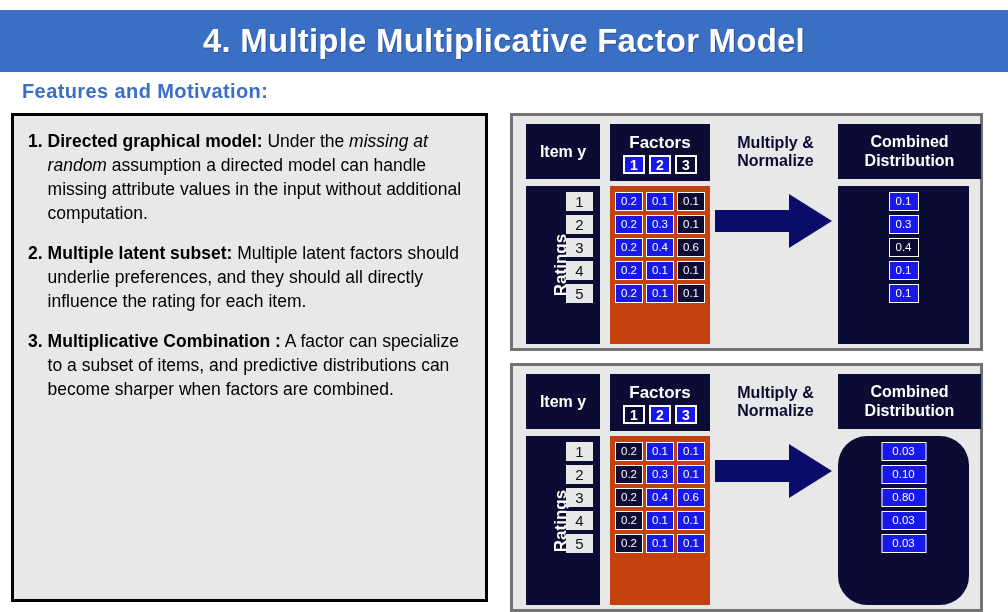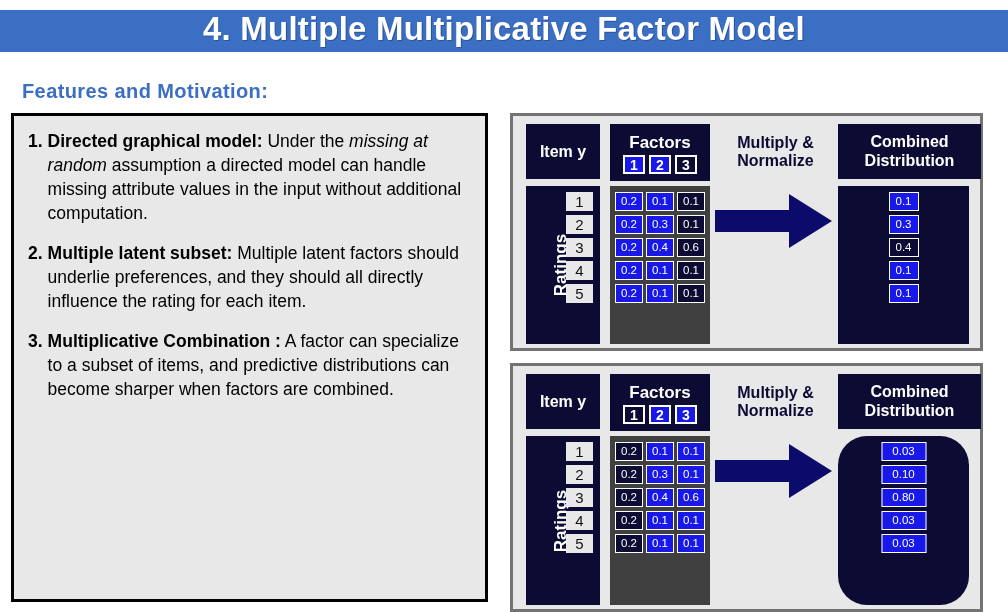--- a/index.html
+++ b/index.html
@@ -5,23 +5,23 @@
   html,body{margin:0;padding:0;}
   body{
     width:1008px;height:612px;
     background:#ffffff;
     font-family:"Liberation Sans", sans-serif;
     overflow:hidden;
     position:relative;
   }
   
   .title-bar{
-    position:absolute;left:0;top:10px;width:1008px;height:42px;
+    position:absolute;left:0;top:10px;width:1008px;height:62px;
     background:#3b6fc4;
-    display:flex;align-items:flex-start;justify-content:center;
+    display:flex;align-items:center;justify-content:center;
   }
   .title-bar .title-text{
     color:#ffffff;font-size:33px;font-weight:bold;
     letter-spacing:.2px;white-space:nowrap;
     text-shadow:1px 1px 0 #2b5296;
   }
   .subtitle{
     position:absolute;left:22px;top:80px;
     color:#3b6fc4;font-size:20px;font-weight:bold;letter-spacing:.4px;
   }
@@ -72,21 +72,21 @@
   .body-ratings{position:absolute;background:#0b0b33;}
   .rt-col{left:13px;width:74px;}
   .rt-inner{position:relative;width:100%;height:100%;}
   .rt-word{position:absolute;left:4px;top:50%;transform:translateY(-50%) rotate(-90deg);
            transform-origin:center center;color:#ffffff;font-weight:bold;font-size:17px;
            white-space:nowrap;}
   .rt-nums{position:absolute;right:7px;top:6px;display:flex;flex-direction:column;gap:4px;}
   .rt-num{width:27px;height:19px;background:#e8e8e8;color:#111;font-size:15px;
           display:flex;align-items:center;justify-content:center;line-height:1;}
 
-  .fac-col{left:97px;width:100px;background:#404040;}
+  .fac-col{left:97px;width:100px;background:#c2410c;}
   .fac-grid{position:absolute;left:5px;top:6px;display:flex;flex-direction:column;gap:4px;}
   .fac-row{display:flex;gap:3px;}
   .cell{width:28px;height:19px;border:1.5px solid #ffffff;box-sizing:border-box;
         color:#ffffff;font-size:11.5px;display:flex;align-items:center;justify-content:center;
         line-height:1;}
   .cell.on{background:#1818e8;}
   .cell.off{background:#0b0b33;}
 
   .comb-col{left:325px;width:131px;background:#0b0b33;}
   .comb-stack{position:absolute;left:50%;transform:translateX(-50%);top:6px;

